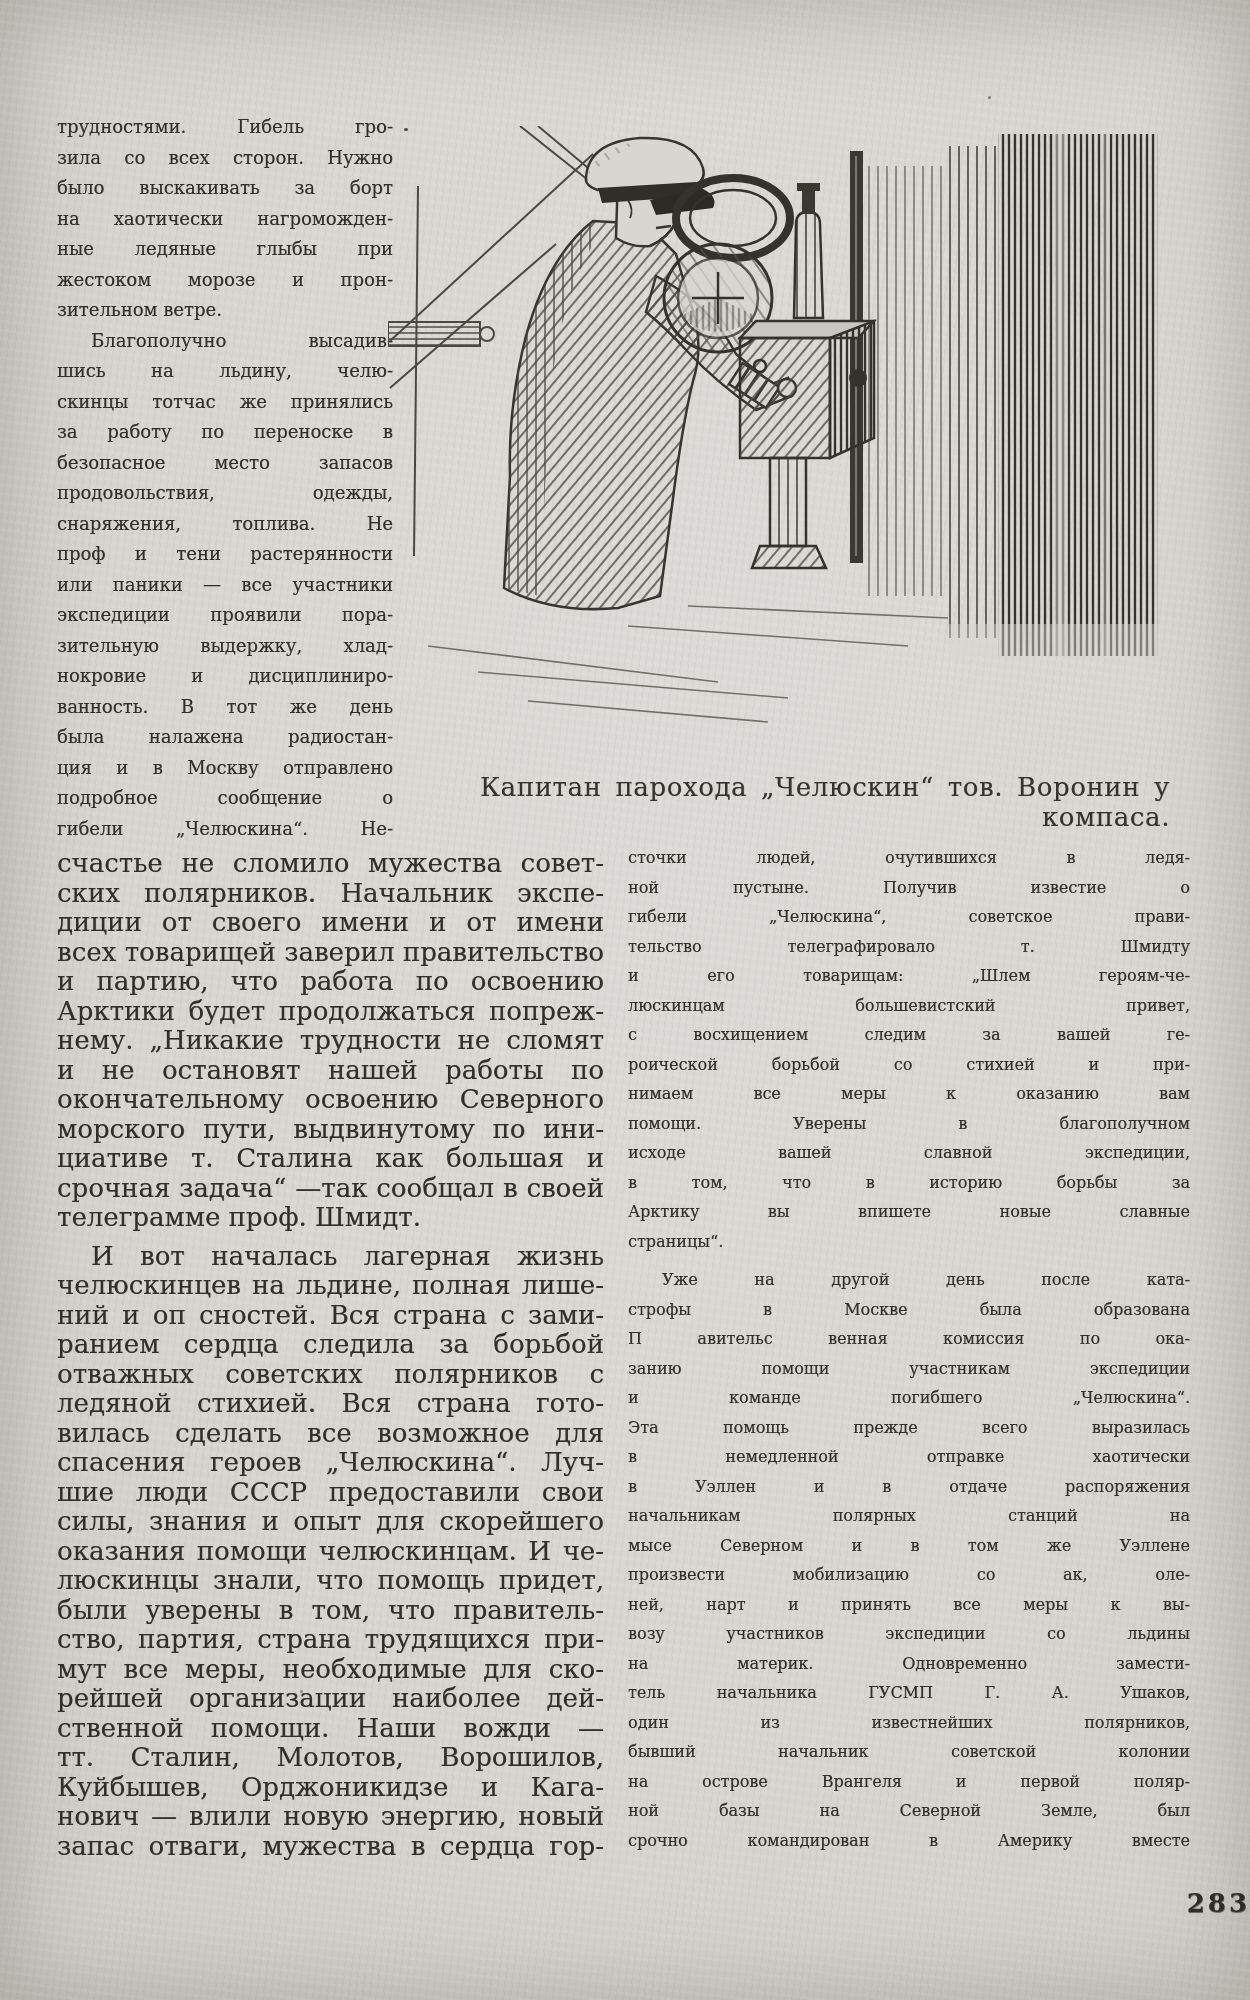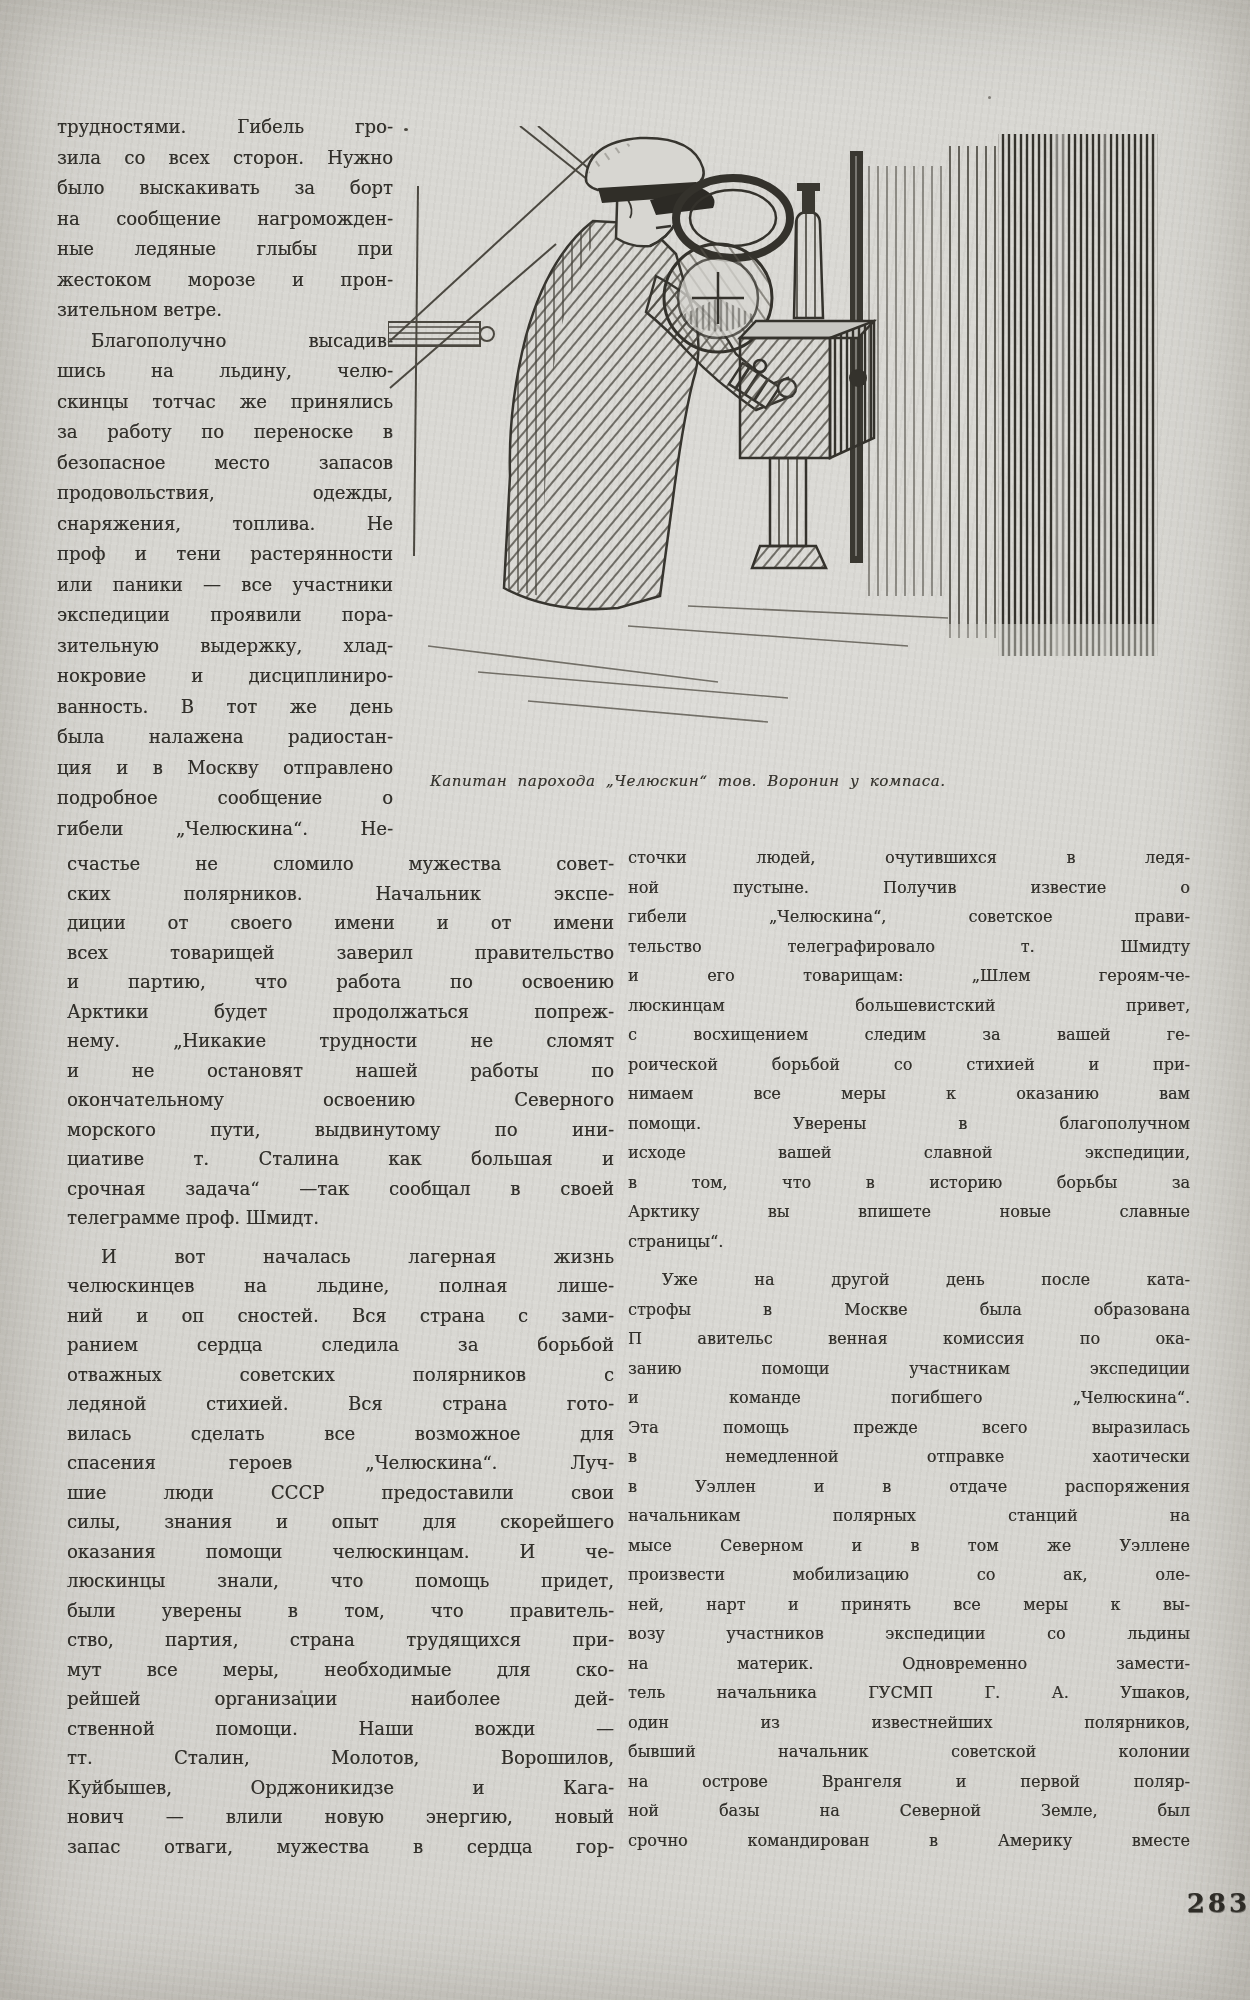--- a/index.html
+++ b/index.html
@@ -19,46 +19,46 @@
   .textcol{position:absolute;}
   .tline{
     text-align:justify;text-align-last:justify;
     text-shadow:0.3px 0.3px 0.6px rgba(49,47,42,.5);
     white-space:normal;
   }
   .tline.end{text-align-last:left;}
   .tline.ind{text-indent:34px;}
   .tline.gap{margin-top:9px;}
   #colNarrow{left:57px;top:112px;width:336px;font-size:18px;line-height:30.5px;}
-  #colLeft  {left:57px;top:849px;width:547px;font-size:18px;line-height:29.5px;margin-left:10px;}
+  #colLeft  {left:57px;top:849px;width:547px;font-size:26px;line-height:29.5px;}
   #colRight {left:628px;top:843px;width:562px;font-size:16px;line-height:29.5px;}
   .caption{
-    position:absolute;left:430px;top:772px;width:740px;text-align:left;
-    font-style:italic;font-size:15px;letter-spacing:.6px;word-spacing:5px;color:#35332d;
+    position:absolute;left:430px;top:772px;width:740px;text-align:right;
+    font-size:26px;letter-spacing:.6px;word-spacing:5px;color:#35332d;
     text-shadow:0.3px 0.3px 0.5px rgba(49,47,42,.45);
   }
   .pageno{
     position:absolute;left:0;top:1888px;width:1250px;text-align:right;
     font-size:26px;font-weight:bold;letter-spacing:3px;color:#2e2c27;
     text-shadow:0.5px 0.5px 0.7px rgba(40,38,33,.6);
   }
   .illus{position:absolute;left:388px;top:126px;width:775px;height:646px;}
   .illus svg{width:100%;height:100%;}
   .speck{position:absolute;background:#48453d;border-radius:50%;}
 </style>
 </head>
 <body>
 
 <div class="page">
 
   <div id="colNarrow" class="textcol">
       <div class="tline">трудностями. Гибель гро-</div>
       <div class="tline">зила со всех сторон. Нужно</div>
       <div class="tline">было выскакивать за борт</div>
-      <div class="tline">на сообщение нагроможден-</div>
+      <div class="tline">на хаотически нагроможден-</div>
       <div class="tline">ные ледяные глыбы при</div>
       <div class="tline">жестоком морозе и прон-</div>
       <div class="tline end">зительном ветре.</div>
       <div class="tline ind">Благополучно высадив-</div>
       <div class="tline">шись на льдину, челю-</div>
       <div class="tline">скинцы тотчас же принялись</div>
       <div class="tline">за работу по переноске в</div>
       <div class="tline">безопасное место запасов</div>
       <div class="tline">продовольствия, одежды,</div>
       <div class="tline">снаряжения, топлива. Не</div>

